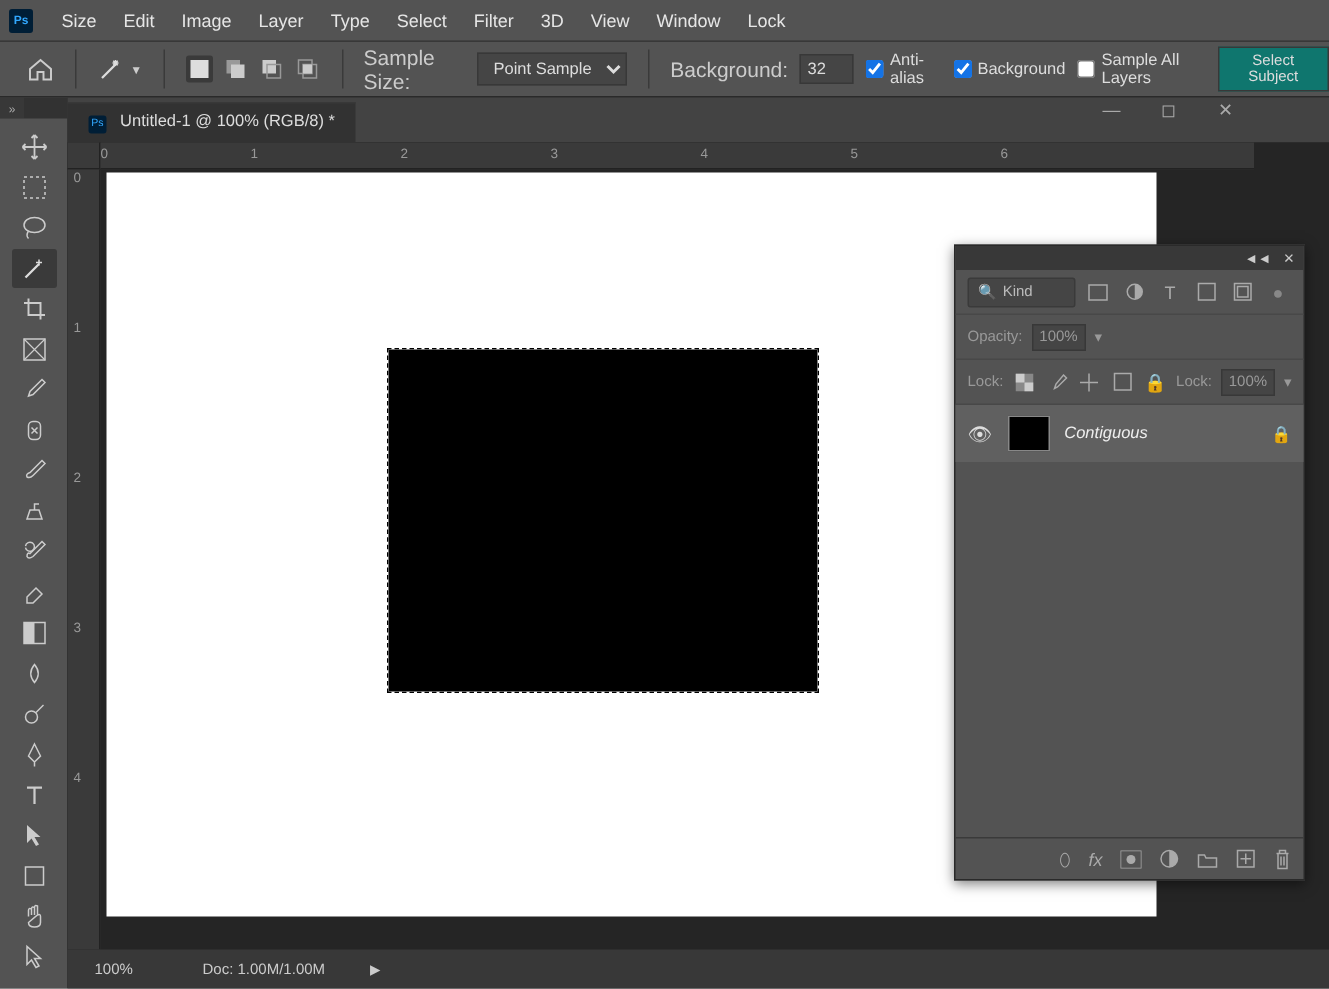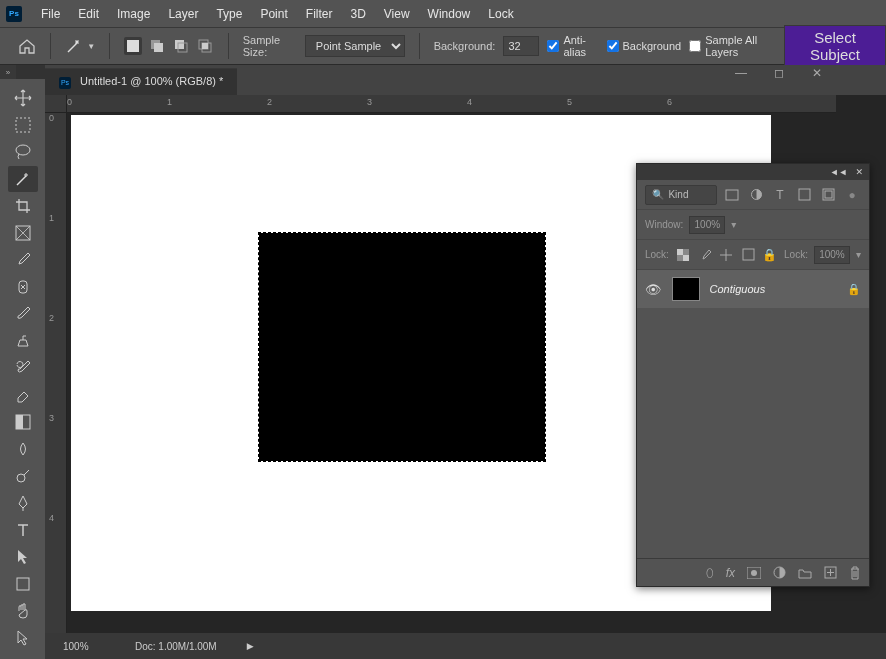--- a/index.html
+++ b/index.html
@@ -12,26 +12,26 @@
 
 
 .optbar { height: 38px; background: #535353; border-top: 1px solid #383838; border-bottom: 1px solid #2a2a2a; display: flex; align-items: center; padding-left: 18px; gap: 8px; }
 .optbar .home { width: 22px; height: 18px; display: flex; align-items: center; justify-content: center; }
 .optbar .sep { width: 1px; height: 26px; background: #3a3a3a; margin: 0 6px; }
 .optbar .wand { width: 20px; height: 18px; display:flex;align-items:center;justify-content:center; }
 .optbar .chev { font-size: 8px; color: #ccc; margin-left:-4px; }
 .optbar .modes { display: flex; gap: 6px; align-items: center; }
 .optbar .mode { width: 18px; height: 18px; display:flex; align-items:center; justify-content:center; }
 .optbar .mode.sel { background:#3a3a3a; border-radius:2px; }
-.optbar label { color: #ccc; font-size: 11px; }
+.optbar label { color: #ccc; font-size: 14px; }
 .optbar select { background: #454545; color: #ddd; border: 1px solid #383838; height: 22px; font-size: 11px; padding: 0 6px; width: 108px; }
 .optbar input.tol { width: 36px; height: 20px; background: #454545; border: 1px solid #383838; color: #ddd; font-size: 11px; padding: 0 4px; }
 .optbar .chk { display: flex; align-items: center; gap: 4px; color: #ddd; font-size: 11px; }
 .optbar .chk input { accent-color: #1473e6; width: 12px; height: 12px; }
-.optbar .subj { margin-left: auto; background: #4c1d95; border: 1px solid #383838; color: #ddd; padding: 3px 10px; font-size: 15px; }
+.optbar .subj { margin-left: auto; background: #0f766e; border: 1px solid #383838; color: #ddd; padding: 3px 10px; font-size: 10px; }
 
 
 .expand { position: absolute; left: 0; top: 65px; width: 16px; height: 14px; background: #383838; display:flex;align-items:center;justify-content:center; font-size:8px; color:#aaa; }
 
 
 .toolbar { position: absolute; left: 0; top: 79px; width: 45px; background: #535353; height: 580px; display: flex; flex-direction: column; align-items: center; padding-top: 6px; gap: 1px; }
 .tool { width: 30px; height: 26px; display: flex; align-items: center; justify-content: center; color: #ccc; font-size: 16px; position: relative; }
 .tool.sel { background: #3a3a3a; border-radius: 2px; }
 .tool.sel::after { content: ""; position: absolute; left: -6px; top: 4px; bottom: 4px; width: 2px;  }
 
@@ -80,26 +80,26 @@
 .panel-bottom { position:absolute; bottom:0; left:0; right:0; height:28px; border-top:1px solid #3a3a3a; display:flex; align-items:center; justify-content:flex-end; padding:0 8px; gap:12px; color:#aaa; font-size:12px; }
 
 
 svg { display:block; }
 </style>
 </head>
 <body>
 
 <div class="menubar">
   <div class="ps">Ps</div>
-  <div class="item">File</div>
+  <div class="item">Size</div>
   <div class="item">Edit</div>
   <div class="item">Image</div>
   <div class="item">Layer</div>
   <div class="item">Type</div>
-  <div class="item">Point</div>
+  <div class="item">Select</div>
   <div class="item">Filter</div>
   <div class="item">3D</div>
   <div class="item">View</div>
   <div class="item">Window</div>
   <div class="item">Lock</div>
 </div>
 
 <div class="optbar">
   <div class="home">
     <svg width="18" height="16" viewBox="0 0 18 16">
@@ -351,21 +351,21 @@
       </div>
     <div class="picon">
         <svg width="13" height="13">
           <rect x="1" y="1" width="11" height="11" fill="none" stroke="#aaa"></rect>
           <rect x="3" y="3" width="7" height="7" fill="none" stroke="#aaa"></rect>
         </svg>
       </div>
     <div class="picon" style="color:#888">●</div>
   </div>
   <div class="panel-row">
-    <span class="small">Window:</span>
+    <span class="small">Opacity:</span>
     <input class="opv" value="100%" style="">
     <span class="small">▾</span>
   </div>
   <div class="panel-row">
     <span class="small">Lock:</span>
     <div class="picon">
         <svg width="12" height="12">
           <rect width="12" height="12" fill="#888"></rect>
           <rect x="0" y="0" width="6" height="6" fill="#ccc"></rect>
           <rect x="6" y="6" width="6" height="6" fill="#ccc"></rect>

